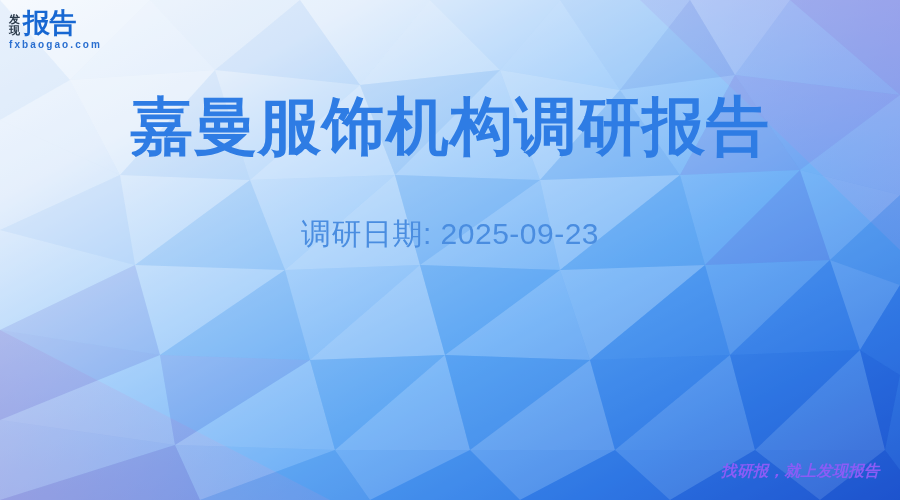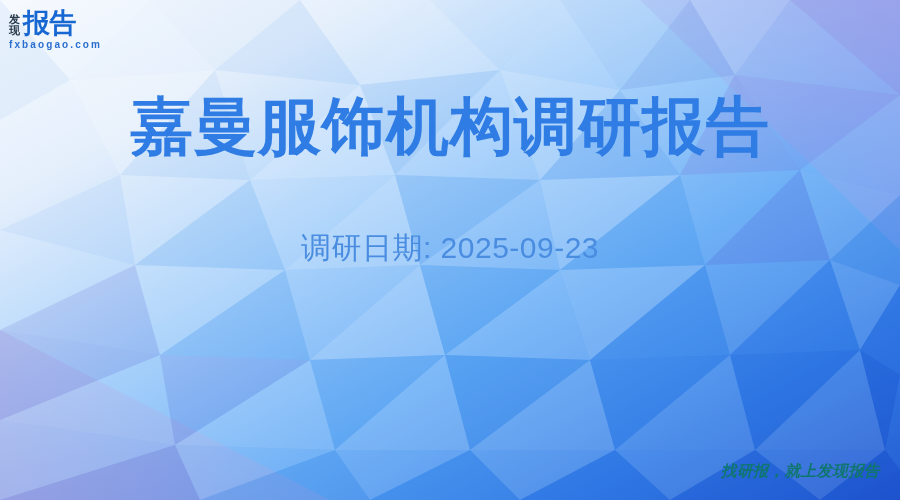--- a/index.html
+++ b/index.html
@@ -93,39 +93,39 @@
     font-size: 63px;
     font-weight: 900;
     color: #2e7ce4;
     letter-spacing: 1px;
     line-height: 1.08;
     white-space: nowrap;
     font-family: "Liberation Sans", "DejaVu Sans", sans-serif;
     text-align: center;
   }
   #report-subtitle {
-    margin-top: 68px;
+    margin-top: 54px;
     font-size: 30px;
     font-weight: 400;
     color: #4a8de0;
     letter-spacing: 0.5px;
     white-space: nowrap;
     font-family: "Liberation Sans", "DejaVu Sans", sans-serif;
     text-align: center;
   }
 
   
   #footer-tagline {
     position: absolute;
     right: 20px;
     bottom: 18px;
     font-size: 15.5px;
     font-weight: 700;
     font-style: italic;
-    color: #0f766e;
+    color: #8b5cf6;
     letter-spacing: 0.4px;
     white-space: nowrap;
     z-index: 5;
     font-family: "Liberation Sans", "DejaVu Sans", sans-serif;
   }
 </style>
 </head>
 <body>
 
 <div id="cover">

